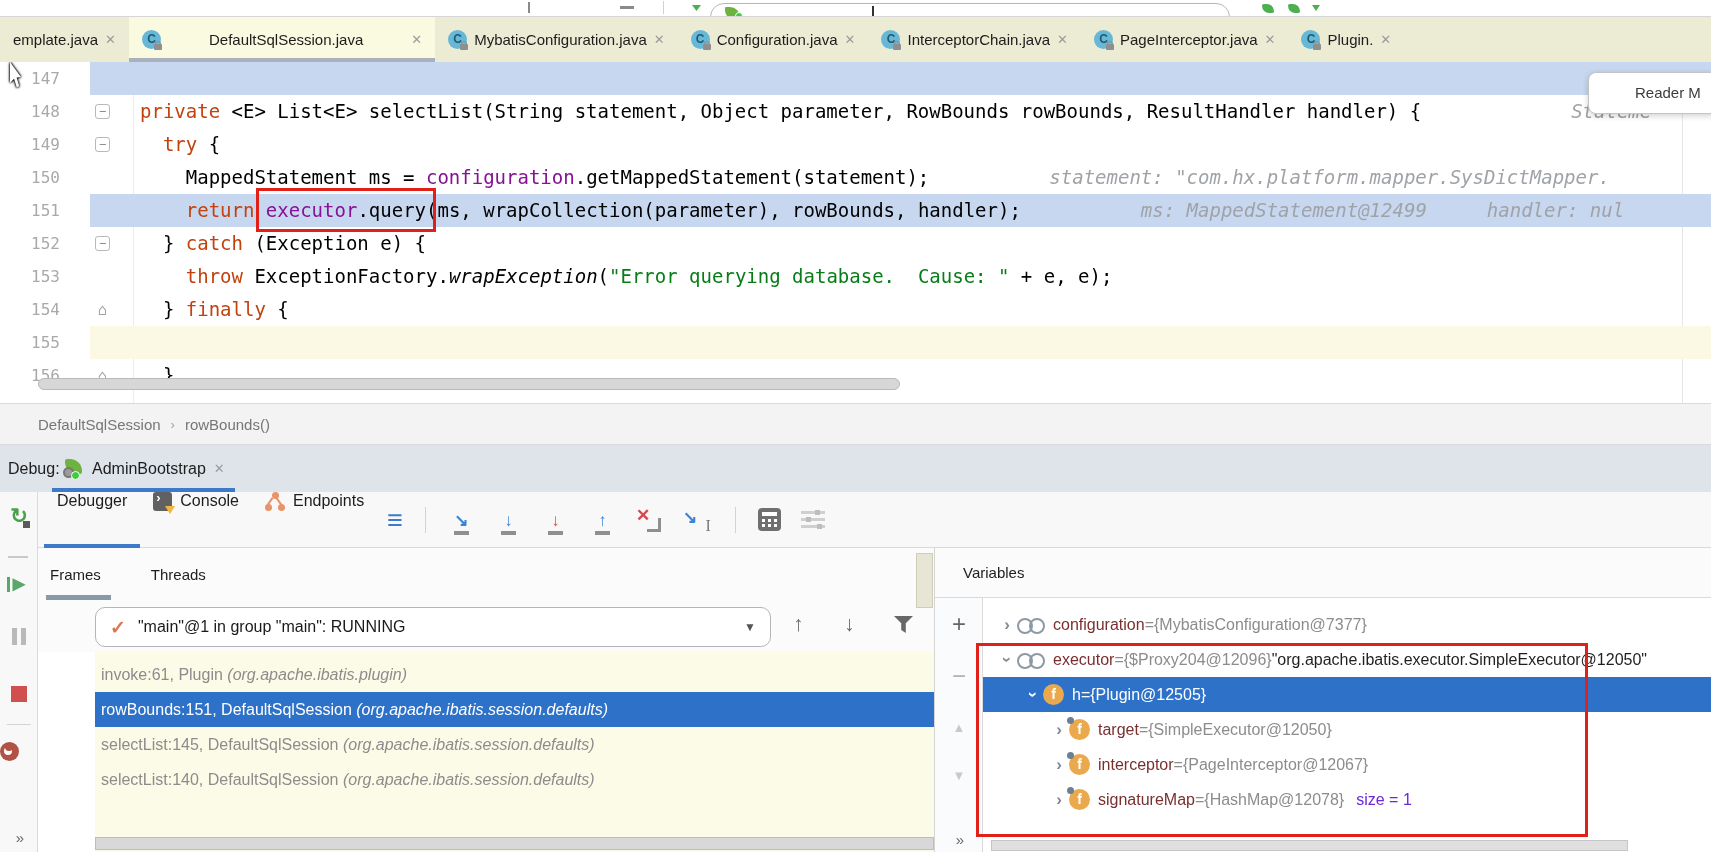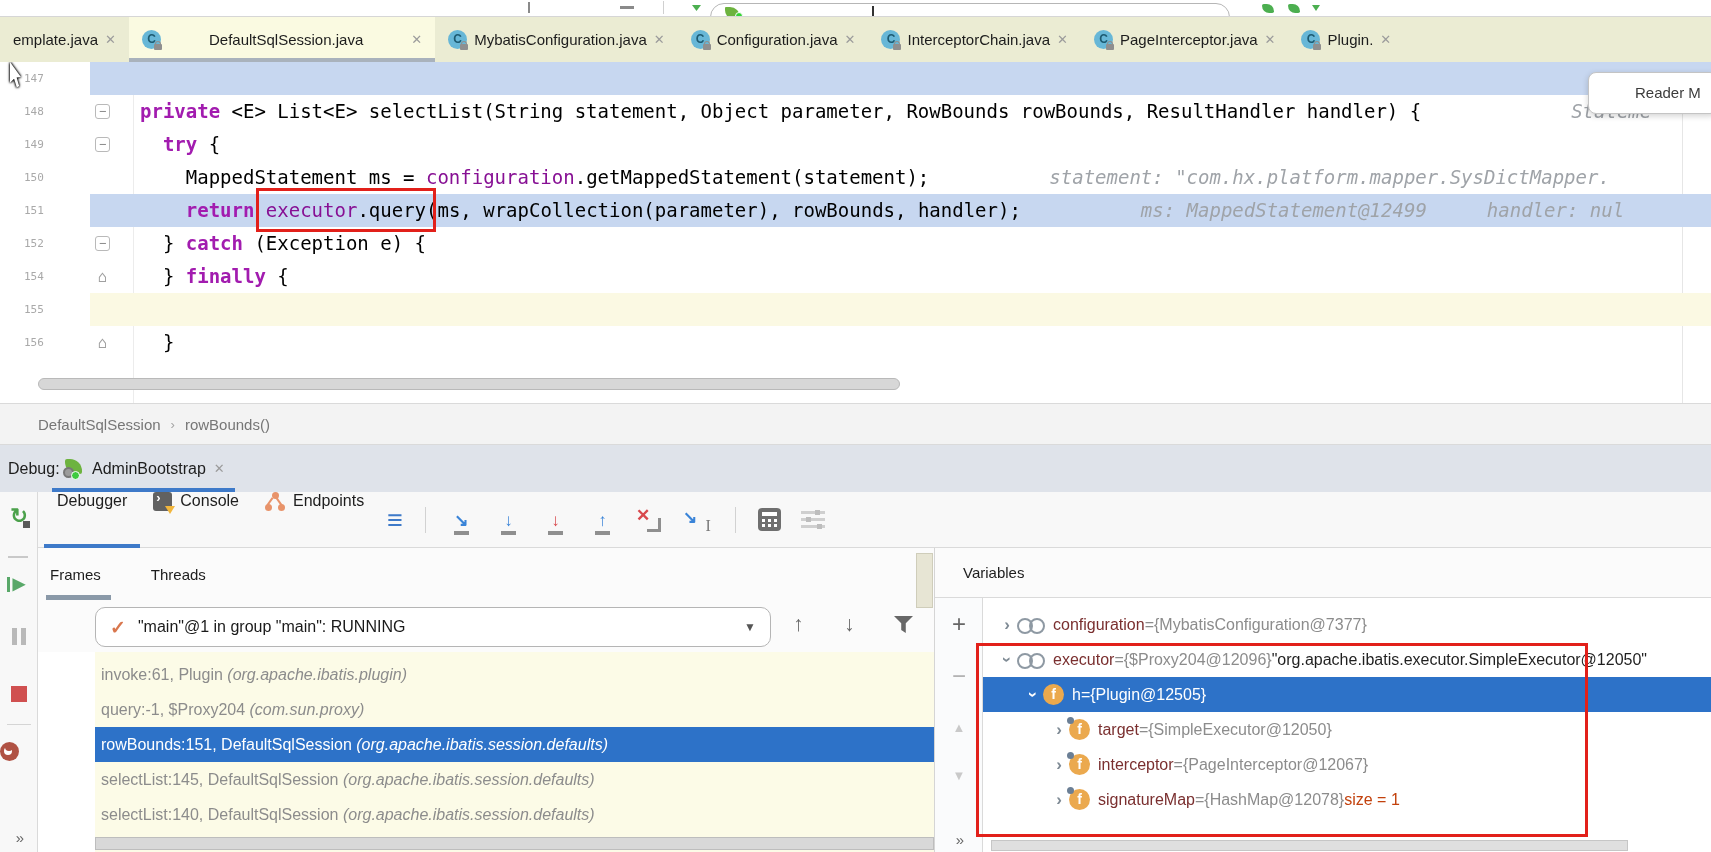--- a/index.html
+++ b/index.html
@@ -40,29 +40,29 @@
 
   
   #editor { position:absolute; left:0; top:62px; width:1711px; height:341px; background:#fff; overflow:hidden; }
   #gutter-line { position:absolute; left:133px; top:0; bottom:0; width:1px; background:#ececec; }
   #margin-line { position:absolute; left:1682px; top:0; bottom:0; width:1px; background:#e6e6e6; }
   .code-line { position:relative; height:33px; font-family:"DejaVu Sans Mono", monospace;
     font-size:19px; line-height:33px; white-space:pre; }
   .code-line .bg { position:absolute; left:90px; right:0; top:0; bottom:0; }
   .bg-exec { background:#c7d7f0; }
   .bg-cream { background:#fbf9e3; }
-  .ln { position:absolute; left:0; top:0; width:60px; color:#a9a9a9;
-    font-size:11px; z-index:2;padding-left:24px; }
+  .ln { position:absolute; left:0; top:0; width:60px; text-align:right; color:#a9a9a9;
+    font-size:16px; z-index:2; }
   .fold-mk { position:absolute; left:95px; top:9px; width:15px; height:15px; border:1px solid #b9b9b9;
     border-radius:3px; background:#fff; color:#8a8a8a; font-size:12px; line-height:13px; text-align:center; z-index:2; }
   .fold-mk.minus::before { content:"−"; }
   .fold-mk.home { border:none; background:none; font-size:16px; color:#a0a0a0; line-height:15px; }
   .fold-mk.home::before { content:"⌂"; }
   .code-text { position:absolute; left:140px; top:0; z-index:1; color:#000; }
-  .tk-kw { color:#a21caf;font-weight:bold; }
+  .tk-kw { color:#c2410c; }
   .tk-fld { color:#871094; }
   .tk-str { color:#067d17; }
   .tk-it { font-style:italic; }
   .hint { color:#9fa3a8; font-style:italic; }
   .redbox-code { position:absolute; left:256px; top:-6px; width:180px; height:44px;
     border:3px solid #e2201a; z-index:3; }
   #ed-hscroll { position:absolute; left:38px; top:316px; width:862px; height:12px;
     background:#d7d7d7; border:1px solid #b9b9b9; border-radius:6px; z-index:4; }
   #reader-popup { position:absolute; left:1588px; top:10px; width:130px; height:42px; background:#fff;
     border:1px solid #c4c4c4; border-radius:8px; box-shadow:0 2px 6px rgba(0,0,0,.18);
@@ -212,21 +212,21 @@
   .f-icon { position:relative; width:21px; height:21px; flex:0 0 21px; margin-right:8px;
     background:#eba94e; border-radius:50%; color:#fff; font-size:14px; font-weight:bold;
     text-align:center; line-height:21px; font-style:italic; }
   .f-icon::before { content:"f"; font-style:normal; }
   .f-icon.dot::after { content:""; position:absolute; left:-2px; top:-2px; width:7px; height:7px;
     background:#6b7f95; border-radius:50%; }
   .vname { color:#7a2f2f; }
   .veq { color:#8c8c8c; }
   .vval { color:#8c8c8c; }
   .vstr { color:#1f1f1f; }
-  .vextra { color:#c2410c; }
+  .vextra { color:#6d28d9; margin-left:12px; }
   #vars-redbox { position:absolute; left:41px; top:95px; width:612px; height:194px;
     border:3px solid #e2201a; z-index:5; pointer-events:none; }
   #vars-hscroll { position:absolute; left:56px; top:292px; width:637px; height:11px; background:#dfdfdf;
     border:1px solid #c6c6c6; }
 </style>
 </head>
 <body>
 
 <div id="stage">
 
@@ -309,20 +309,21 @@
   <div id="editor">
     <div id="gutter-line"></div>
     <div id="margin-line"></div>
     <div id="code-lines">
         <div class="code-line"><div class="bg bg-exec"></div><span class="ln">147</span><span class="code-text"></span></div>
         <div class="code-line"><span class="ln">148</span><span class="fold-mk minus"></span><span class="code-text"><span class="tk-kw">private </span><span>&lt;E&gt; List&lt;E&gt; selectList(String statement, Object parameter, RowBounds rowBounds, ResultHandler handler) {</span><span class="hint" style="margin-left: 150px;">Stateme</span></span></div>
         <div class="code-line"><span class="ln">149</span><span class="fold-mk minus"></span><span class="code-text"><span>  </span><span class="tk-kw">try</span><span> {</span></span></div>
         <div class="code-line"><span class="ln">150</span><span class="code-text"><span>    MappedStatement ms = </span><span class="tk-fld">configuration</span><span>.getMappedStatement(statement);</span><span class="hint" style="margin-left: 120px;">statement: "com.hx.platform.mapper.SysDictMapper.</span></span></div>
         <div class="code-line"><div class="bg bg-exec"></div><span class="ln">151</span><span class="code-text"><span>    </span><span class="tk-kw">return</span><span> </span><span class="tk-fld">executor</span><span>.query(ms, wrapCollection(parameter), rowBounds, handler);</span><span class="hint" style="margin-left: 120px;">ms: MappedStatement@12499</span><span class="hint" style="margin-left: 60px;">handler: nul</span></span><div class="redbox-code"></div></div>
         <div class="code-line"><span class="ln">152</span><span class="fold-mk minus"></span><span class="code-text"><span>  } </span><span class="tk-kw">catch</span><span> (Exception e) {</span></span></div>
+        <div class="code-line"><span class="ln">153</span><span class="code-text"><span>    </span><span class="tk-kw">throw</span><span> ExceptionFactory.</span><span class="tk-it">wrapException</span><span>(</span><span class="tk-str">"Error querying database.  Cause: "</span><span> + e, e);</span></span></div>
         <div class="code-line"><span class="ln">154</span><span class="fold-mk home"></span><span class="code-text"><span>  } </span><span class="tk-kw">finally</span><span> {</span></span></div>
         <div class="code-line"><div class="bg bg-cream"></div><span class="ln">155</span></div>
         <div class="code-line"><span class="ln">156</span><span class="fold-mk home"></span><span class="code-text"><span>  }</span></span></div>
       </div>
     <div id="ed-hscroll"></div>
     <div id="reader-popup">Reader M</div>
     <div id="mouse-cursor">
         <div class="shape"></div>
       </div>
   </div>
@@ -431,21 +432,20 @@
         <span class="thr-check"></span>
         <span>"main"@1 in group "main": RUNNING</span>
         <span class="caret"></span>
       </div>
       <span class="frm-btn" style="left:755px;">↑</span>
       <span class="frm-btn" style="left:806px;">↓</span>
       <span class="funnel" style="left:856px;"></span>
     </div>
     <div id="frames-list">
       <div class="frame-row"><span>invoke:61, Plugin </span><span class="pkg">(org.apache.ibatis.plugin)</span></div>
-        <div class="frame-row"><span>query:-1, $Proxy204 </span><span class="pkg">(com.sun.proxy)</span></div>
         <div class="frame-row selected"><span>rowBounds:151, DefaultSqlSession </span><span class="pkg">(org.apache.ibatis.session.defaults)</span></div>
         <div class="frame-row"><span>selectList:145, DefaultSqlSession </span><span class="pkg">(org.apache.ibatis.session.defaults)</span></div>
         <div class="frame-row"><span>selectList:140, DefaultSqlSession </span><span class="pkg">(org.apache.ibatis.session.defaults)</span></div>
         <div id="frames-hscroll"></div>
     </div>
     <div id="frames-vscroll"></div>
   </div>
 
   <div id="vars-panel">
     <div id="vars-header">Variables</div>

